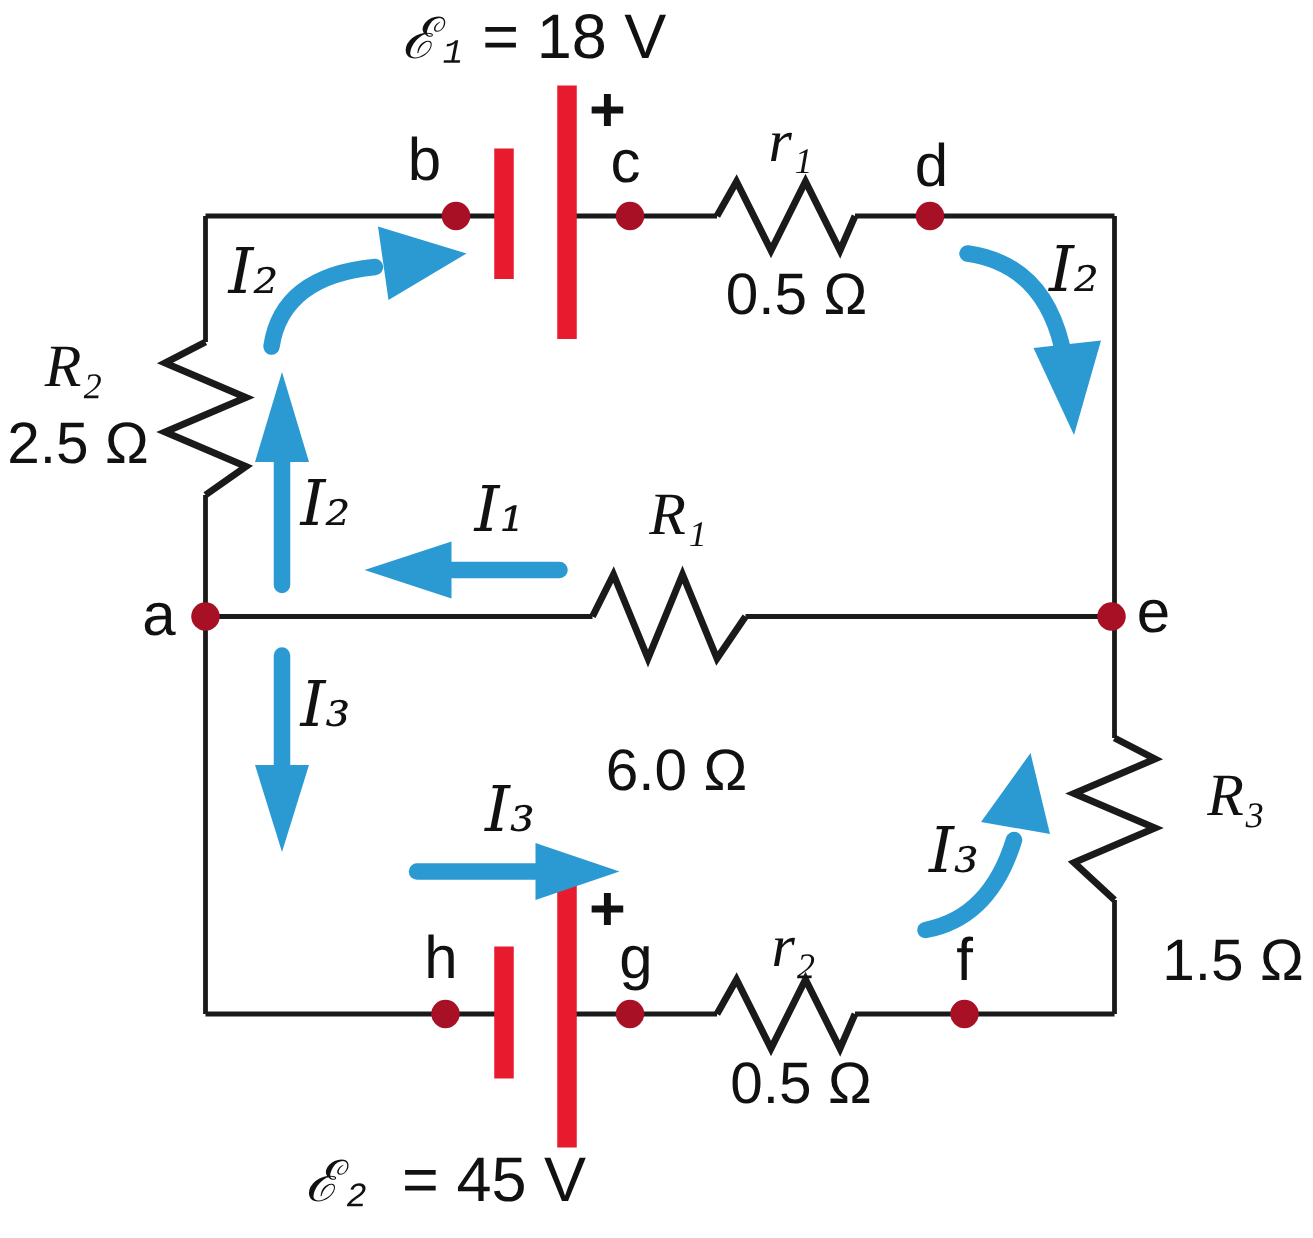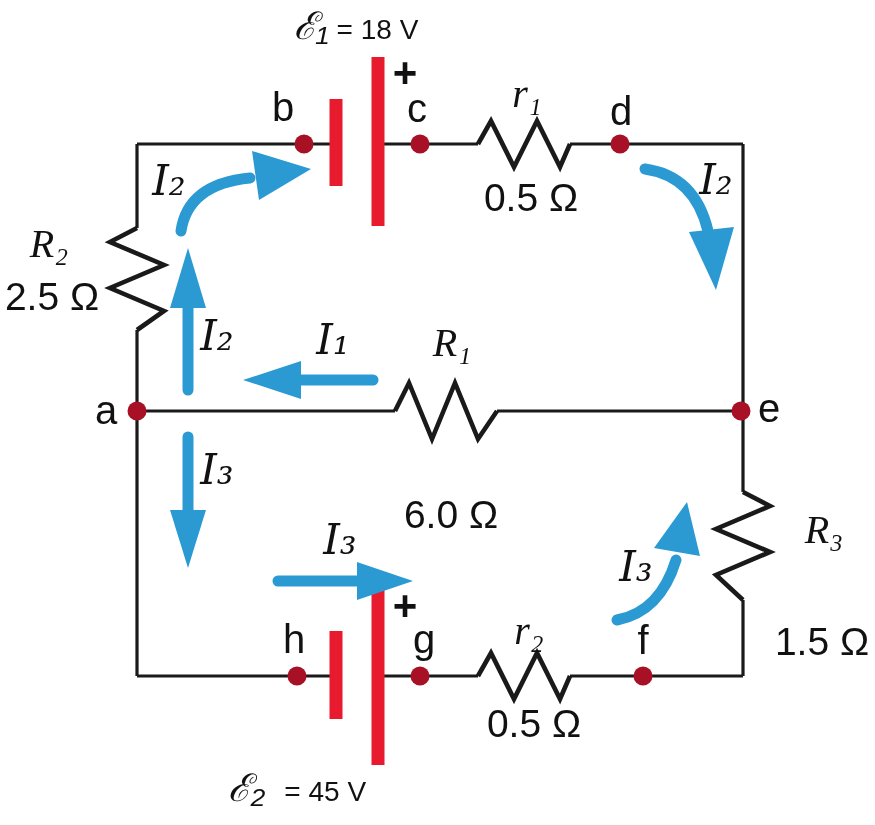--- a/index.html
+++ b/index.html
@@ -13,22 +13,22 @@
   .wire{stroke:var(--wire);stroke-width:3.2;fill:none;}
   .zig{stroke:var(--wire);stroke-width:4.6;fill:none;stroke-linejoin:miter;}
   .plate{fill:var(--battery);}
   .dot{fill:var(--node-dot);}
   .ashaft{stroke:var(--current-arrow);stroke-width:11;fill:none;stroke-linecap:round;}
   .ahead{fill:var(--current-arrow);}
   .lbl{position:absolute;transform:translate(-50%,-50%);white-space:nowrap;color:var(--text);
        font-size:39px;line-height:1;}
   .math{font-family:Liberation Serif, serif;font-style:italic;font-size:40px;}
   .cur{font-family:"DejaVu Serif", serif;font-style:italic;font-size:42px;}
-  .scriptE{font-family:Liberation Sans, sans-serif;font-style:italic;font-size:38px;}
-  .plain{font-family:"Liberation Sans", sans-serif;font-size:28px;}
+  .scriptE{font-family:Liberation Mono, monospace;font-style:italic;font-size:38px;}
+  .plain{font-family:"Liberation Sans", sans-serif;font-size:42px;}
   .emf{display:flex;gap:8px;align-items:baseline;}
   .plus{font-weight:bold;font-size:42px;}
   .nodeL{font-size:40px;}
 </style>
 </head>
 <body>
 
 <div class="canvas">
 
   <svg class="layer" width="875" height="825" viewBox="0 0 875 825">

